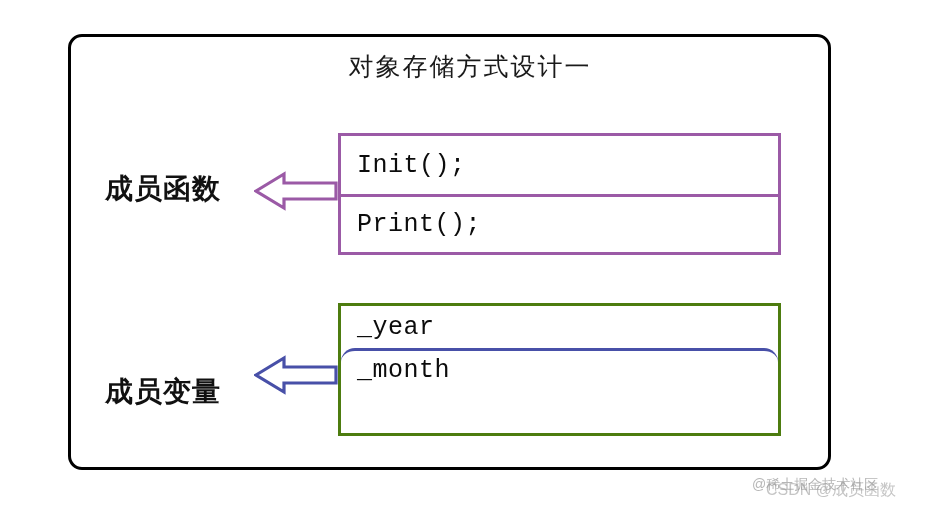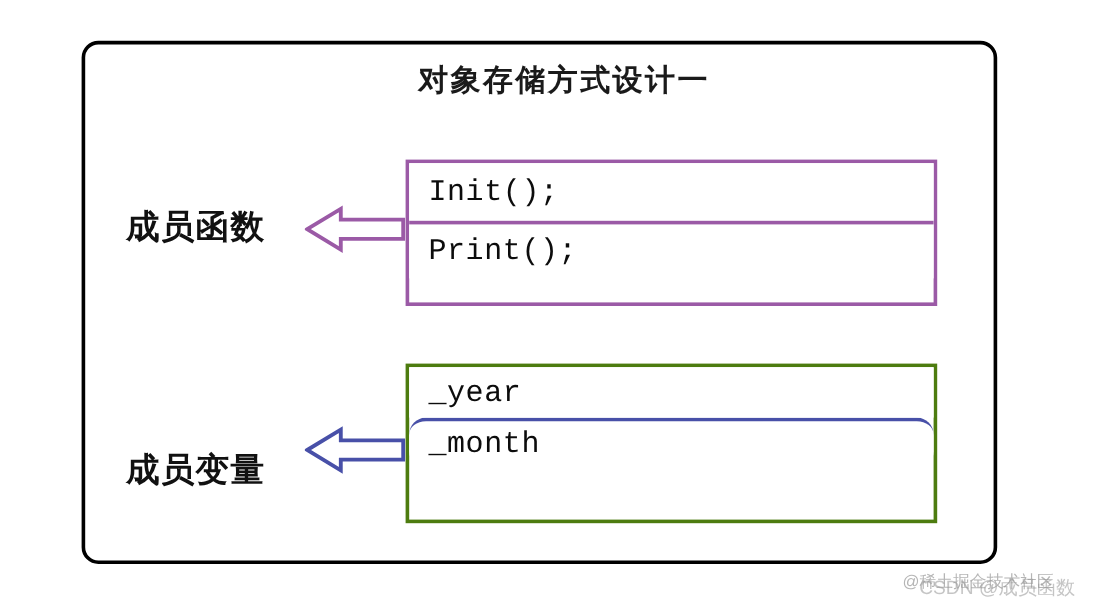--- a/index.html
+++ b/index.html
@@ -29,21 +29,21 @@
   }
 
   
   .diagram-title {
     position: absolute;
     left: 230px;
     top: 50px;
     width: 480px;
     text-align: center;
     font-family: "Liberation Serif", "DejaVu Serif", serif;
-    font-weight: bold;
+    font-weight: normal;
     font-size: 25px;
     letter-spacing: 2px;
     color: #1a1a1a;
     white-space: nowrap;
   }
 
   
   .side-label {
     position: absolute;
     font-family: "Liberation Serif", "DejaVu Serif", serif;
@@ -83,21 +83,21 @@
 
   
   .functions-box {
     left: 338px;
     top: 133px;
     width: 443px;
     height: 122px;
     border: 3px solid #9b5aa6;
   }
   .functions-box .row {
-    height: 48px;
+    height: 58px;
   }
   .functions-box .row + .row {
     border-top: 3px solid #9b5aa6;
   }
 
   
   .variables-box {
     left: 338px;
     top: 303px;
     width: 443px;

